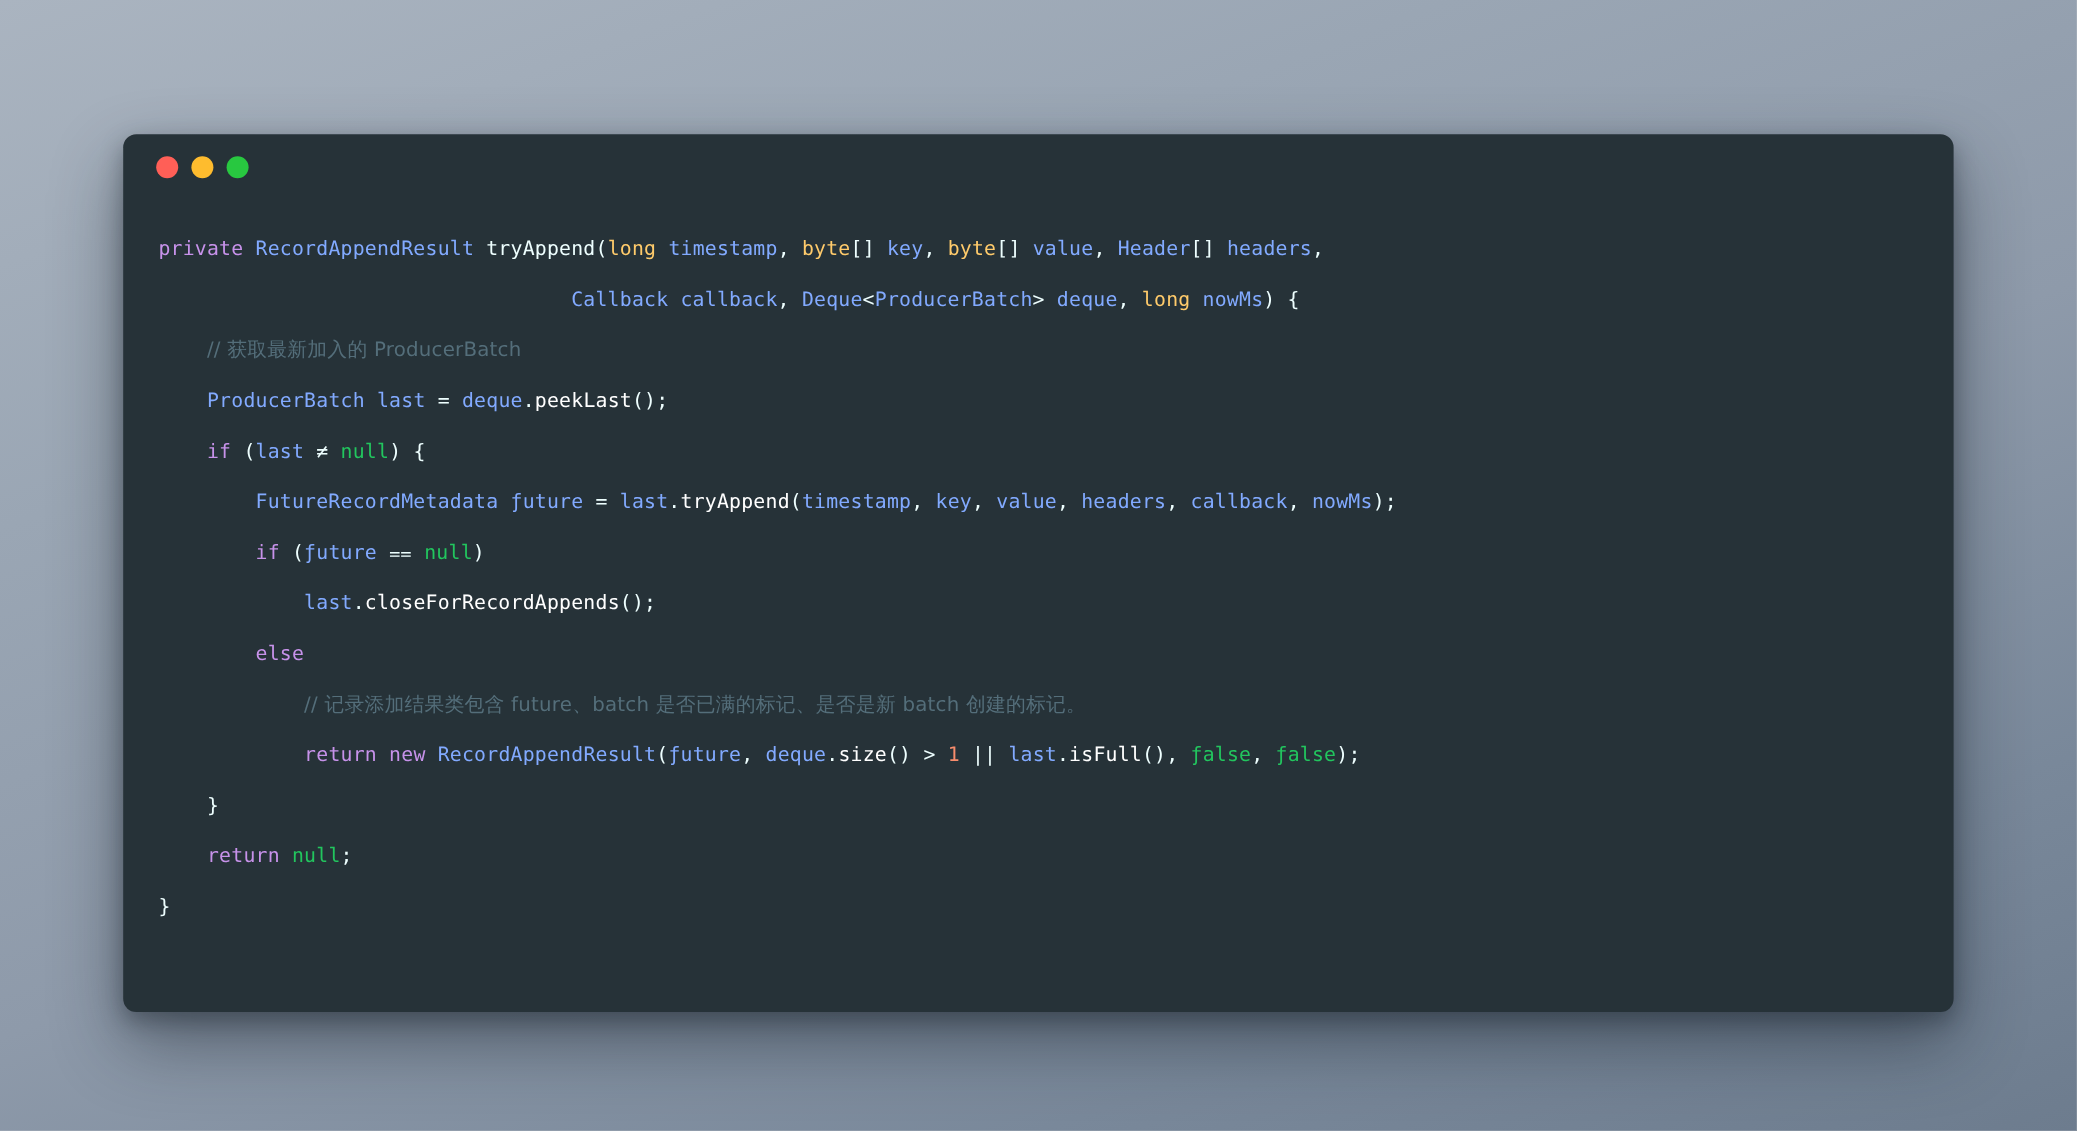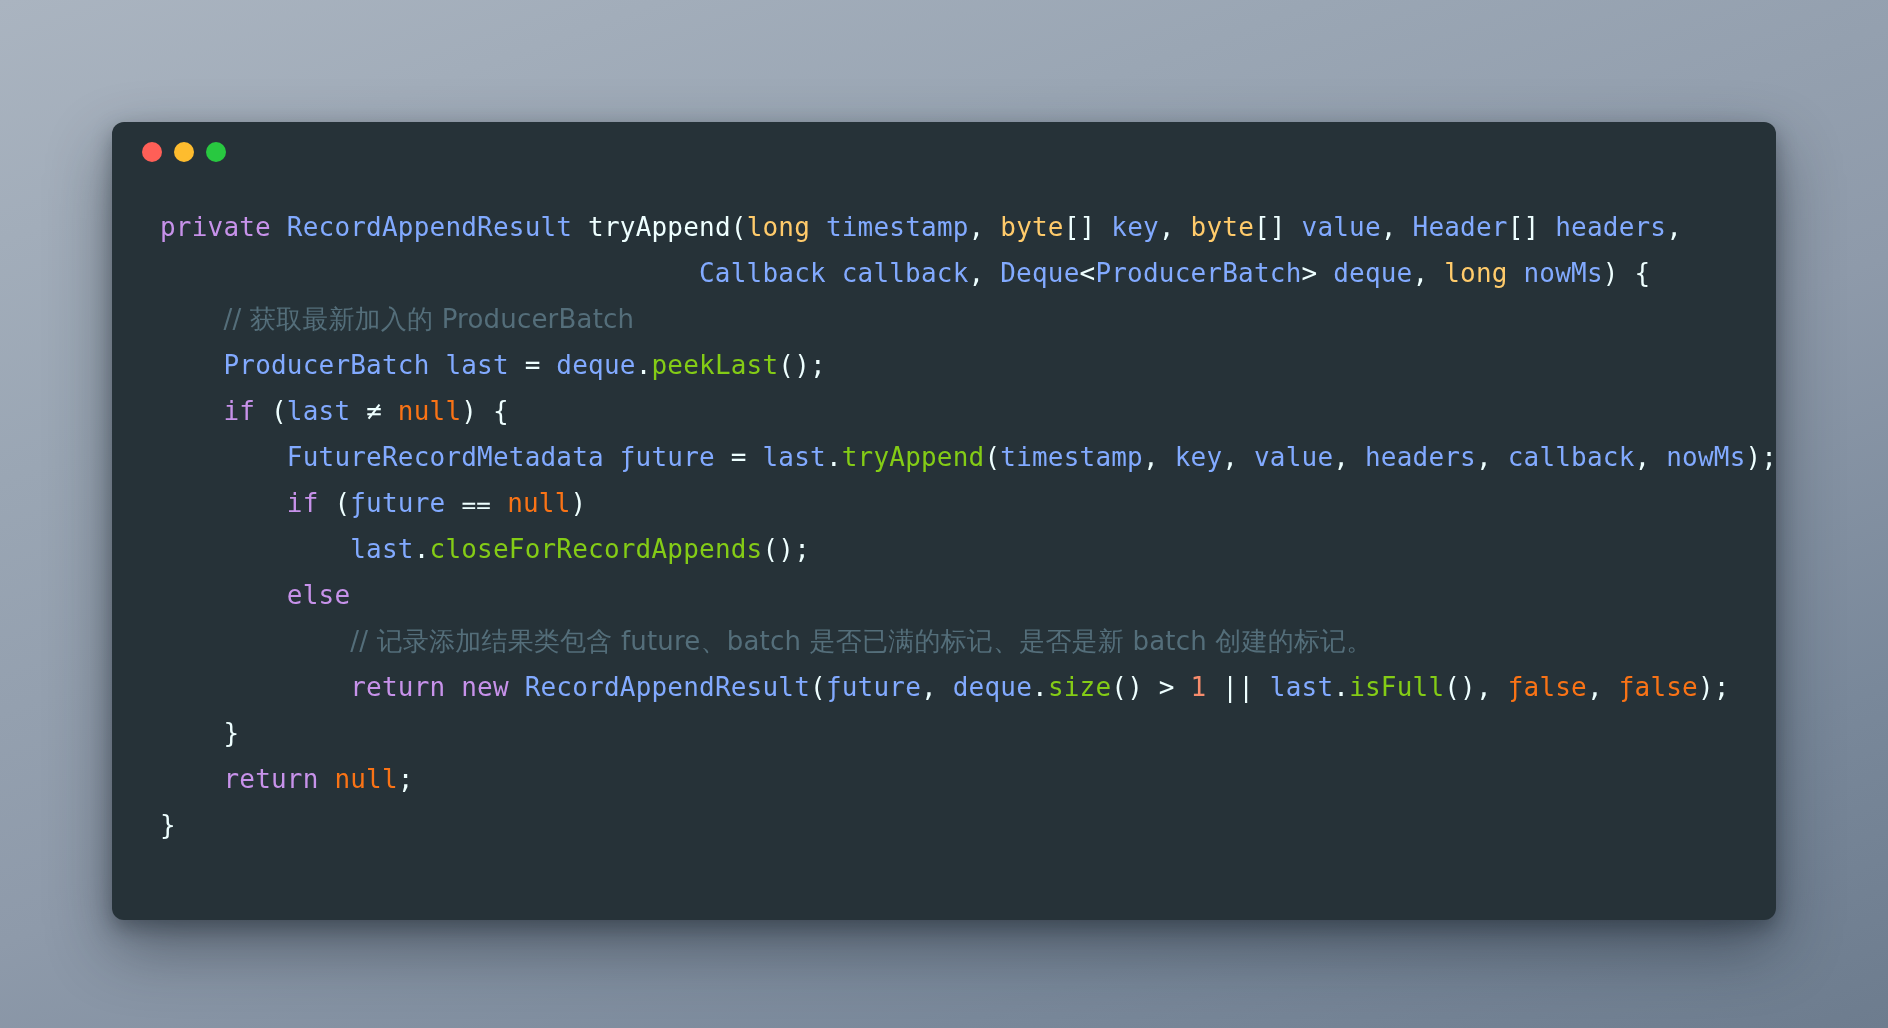--- a/index.html
+++ b/index.html
@@ -45,44 +45,44 @@
     height: 20px;
     border-radius: 50%;
     display: block;
   }
   .dot.red    { background: #ff5f57; }
   .dot.yellow { background: #febc2e; }
   .dot.green  { background: #28c840; }
 
   
   .code-area {
-    padding: 22px 0 0 16px;
-    font-size: 26px;
+    padding: 22px 0 0 0;
+    font-size: 18px;
     line-height: 46px;
     white-space: pre;
     letter-spacing: 0.2px;
   }
 
   .code-line {
     padding-left: 32px;
     height: 46px;
     white-space: pre;
   }
 
   
   .kw   { color: #c792ea; }  
   .typ  { color: #82aaff; }  
   .prim { color: #ffcb6b; }  
   .var  { color: #82aaff; }  
-  .nul  { color: #f97316; }  
+  .nul  { color: #22c55e; }  
   .num  { color: #f78c6c; }  
   .cmt  { color: #546e7a; margin-top: 20px; }  
   .pln  { color: #eeffff; }  
   .fn   { color: #eeffff; }  
-  .mth  { color: #84cc16; }  
+  .mth  { color: #ffffff; }  
   .op   { color: #eeffff; }
   .cjk {
     font-family: "DejaVu Sans", "Liberation Sans", sans-serif;
   }
 </style>
 </head>
 <body>
 
 <div class="window">
 

